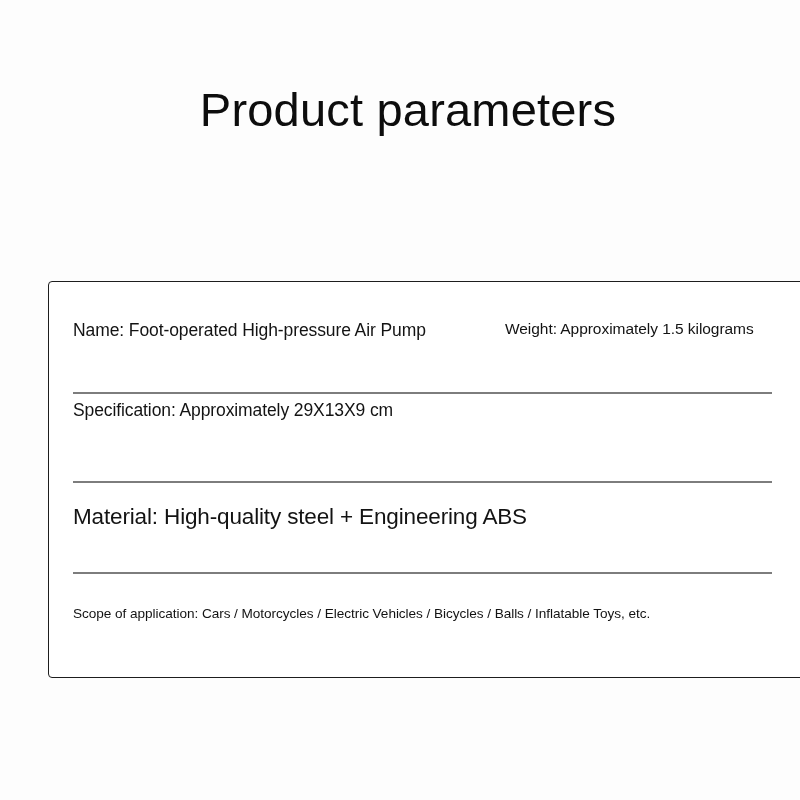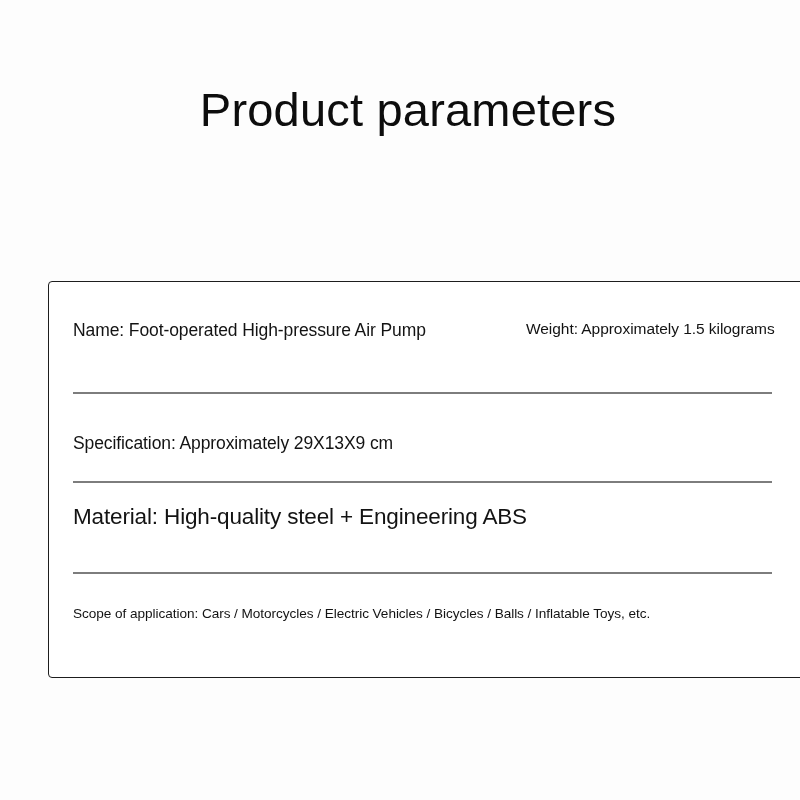--- a/index.html
+++ b/index.html
@@ -73,42 +73,42 @@
     right: 0;
     height: 2px;
     background: #7d7d7d;
   }
 
   
   .row-1 { top: 38px; height: 30px; }
   .div-1 { top: 110px; }
 
   
-  .row-2 { top: 151px; height: 36px; }
+  .row-2 { top: 118px; height: 36px; }
   .div-2 { top: 199px; }
 
   
   .row-3 { top: 222px; height: 36px; text-decoration: underline; }
   .div-3 { top: 290px; }
 
   
   .row-4 { top: 324px; height: 28px; }
 
   .cell {
     white-space: nowrap;
     color: #131313;
   }
 
   .cell-sm { font-size: 15.5px; letter-spacing: -0.05px; }
   .cell-md { font-size: 17.5px; letter-spacing: -0.1px; }
   .cell-lg { font-size: 22.5px; letter-spacing: -0.15px; }
   .cell-xs { font-size: 13.6px; letter-spacing: -0.05px; }
 
   .col-left  { position: absolute; left: 0; }
-  .col-right { position: absolute; left: 432px; margin-left: 21px; }
+  .col-right { position: absolute; left: 432px; }
 </style>
 </head>
 <body>
 
 <div class="page">
 
   <div class="title">Product parameters</div>
 
   <div class="spec-card">
     <div class="rows">

